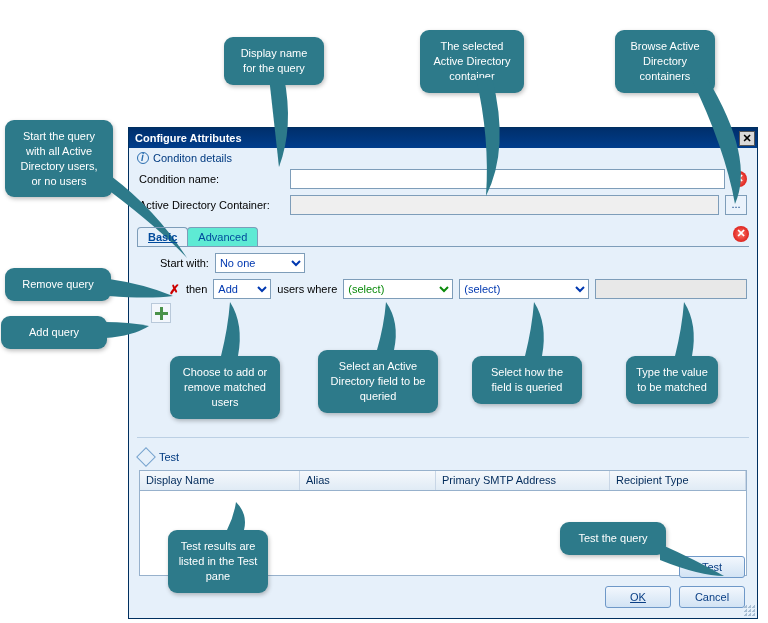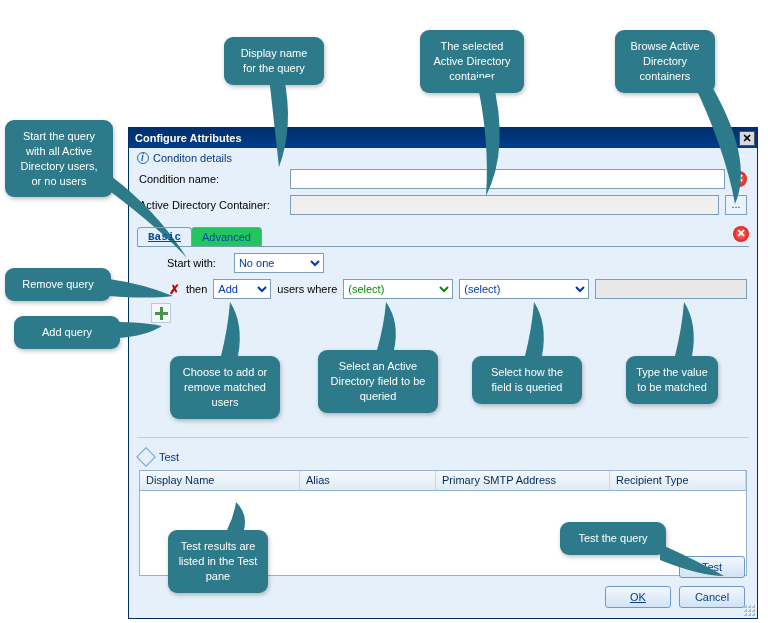--- a/index.html
+++ b/index.html
@@ -99,31 +99,31 @@
     cursor: pointer;
   }
   .tabs {
     position: relative;
     margin: 6px 8px 0 8px;
     display: flex;
     align-items: flex-end;
     height: 22px;
   }
   .tab {
-    background: #22c55e;
+    background: #5eead4;
     border: 1px solid #7e9db9;
     border-bottom: none;
     border-top-left-radius: 4px;
     border-top-right-radius: 4px;
     padding: 3px 10px;
     color: #004a9c;
     margin-right: -1px;
     cursor: pointer;
   }
-  .tab.active { font-weight: bold; text-decoration: underline; background: #fff0; position: relative; z-index: 2; font-family: Liberation Mono, monospace; }
+  .tab.active { font-weight: bold; text-decoration: underline; background: #fff0; position: relative; z-index: 2; }
   .tabs .err-right { position: absolute; right: 0; top: 2px; }
   .tabline { height: 1px; background: #7e9db9; margin: 0 8px; }
   .query-area { padding: 6px 10px; }
   select {
     border: 1px solid #7e9db9;
     height: 20px;
     font: inherit;
     background: #fff;
     color: #0038b0;
   }
@@ -235,21 +235,21 @@
   </div>
 
   <div class="tabs">
     <div class="tab active">Basic</div>
     <div class="tab">Advanced</div>
     <span class="err-x err-right">✕</span>
   </div>
   <div class="tabline"></div>
 
   <div class="query-area">
-    <div style="display:flex;align-items:center;gap:18px;margin-left:28px">
+    <div style="display:flex;align-items:center;gap:6px;margin-left:21px">
       <span>Start with:</span>
       <select style="width:90px">
         <option class="blue-text">No one</option>
       </select>
     </div>
 
     <div class="row2" style="margin-left:30px">
       <span class="del-x">✗</span>
       <span>then</span>
       <select style="width:58px;color:#0038b0">
@@ -319,21 +319,21 @@
   <svg class="tail" style="left:106px;top:50px" width="80" height="90">
       <path d="M0 6 L0 22 Q50 60 76 88 Q45 40 0 6" fill="#2d7a8a"></path>
     </svg>
 </div>
 <div class="callout" style="left:5px;top:268px;width:106px">
   <span>Remove query</span>
   <svg class="tail" style="left:104px;top:6px" width="70" height="30">
       <path d="M0 5 L0 22 Q40 25 64 22 Q35 10 0 5" fill="#2d7a8a"></path>
     </svg>
 </div>
-<div class="callout" style="left:14px;top:316px;width:106px">
+<div class="callout" style="left:1px;top:316px;width:106px">
   <span>Add query</span>
   <svg class="tail" style="left:104px;top:2px" width="50" height="24">
       <path d="M0 4 L0 20 Q28 18 44 8 Q24 4 0 4" fill="#2d7a8a"></path>
     </svg>
 </div>
 <div class="callout" style="left:170px;top:356px;width:110px">
   <span>Choose to add or remove matched users</span>
   <svg class="tail" style="left:46px;top:-56px" width="30" height="58">
       <path d="M5 56 L22 56 Q28 24 14 2 Q12 28 5 56" fill="#2d7a8a"></path>
     </svg>

